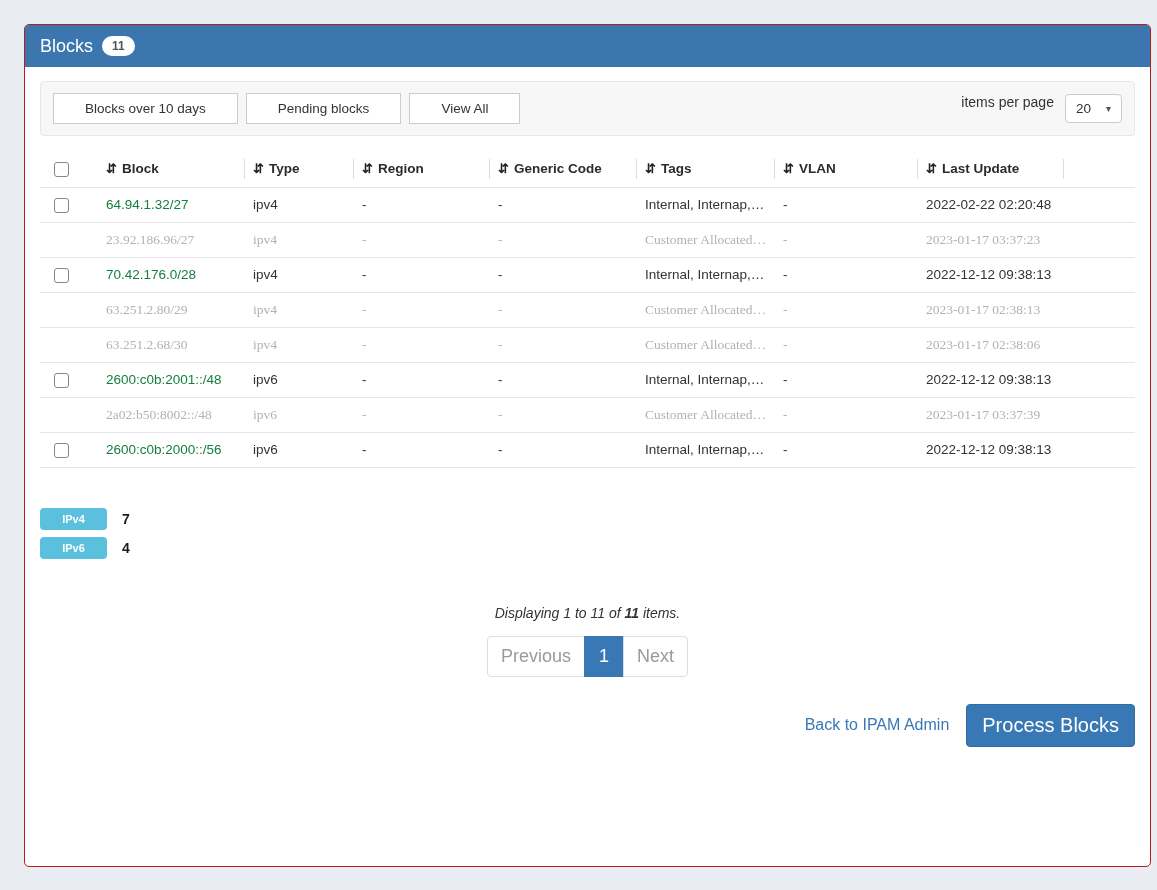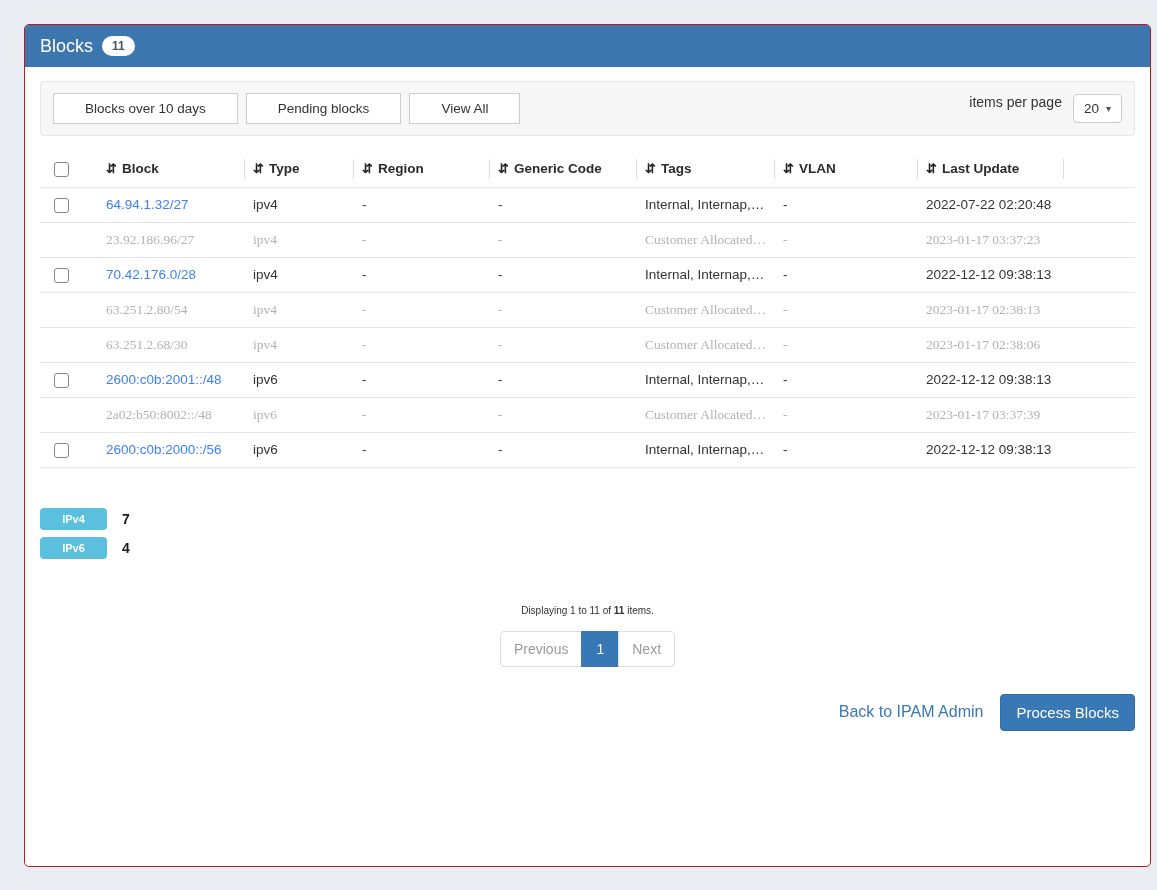--- a/index.html
+++ b/index.html
@@ -51,21 +51,21 @@
     font-size: 13.5px;
     color: #333;
     margin-right: 8px;
     cursor: pointer;
     font-family: inherit;
   }
   .ipp { display: flex; align-items: flex-start; gap: 11px; font-size: 14px; color: #333; }
   .ipp-select {
     background: #fff; border: 1px solid #ccc; border-radius: 4px;
     padding: 6px 10px; font-size: 13.5px;
-    display: flex; align-items: center; gap: 7px; cursor: pointer;
+    display: flex; align-items: center; gap: 15px; cursor: pointer;
   }
   .caret { color: #555; font-size: 10px; }
 
   
   table {
     width: 100%;
     border-collapse: collapse;
     table-layout: fixed;
     margin-top: 15px;
     font-size: 13.5px;
@@ -94,60 +94,60 @@
   tbody tr:last-child td { border-bottom: 1px solid #e6e6e6; }
   .cb-cell { padding-left: 14px; }
   input[type="checkbox"] {
     appearance: none; -webkit-appearance: none;
     width: 15px; height: 15px;
     border: 1px solid #878787;
     border-radius: 3px;
     background: #fff;
     margin: 0; vertical-align: middle; cursor: pointer;
   }
-  a.block-link { color: #3b82f6; text-decoration: none; }
+  a.block-link { color: #15803d; text-decoration: none; }
   tr.muted td, tr.muted span { color: #b2b2b2; font-family: Liberation Serif, serif; }
 
   
   .summary { margin-top: 40px; }
   .summary-row { display: flex; align-items: center; gap: 15px; margin-bottom: 7px; }
   .tag-badge {
     background: #5bc0de; color: #fff;
     font-size: 11px; font-weight: bold;
     width: 67px; text-align: center;
     padding: 5px 0; border-radius: 4px;
   }
   .summary-count { font-weight: bold; font-size: 14px; color: #1c1c1c; }
 
   
-  .status { text-align: center; font-size: 10px; margin-top: 46px; color: #333; }
+  .status { text-align: center; font-size: 14px; margin-top: 46px; color: #333; font-style: italic; }
   .pagination-wrap { text-align: center; margin-top: 15px; }
   .pagination { display: inline-flex; }
   .page-item {
     background: #fff; border: 1px solid #ddd;
-    color: #9a9a9a; font-size: 14px;
+    color: #9a9a9a; font-size: 18px;
     padding: 9px 13px; margin-left: -1px;
     cursor: pointer; text-decoration: none;
   }
   .page-item:first-child { border-radius: 4px 0 0 4px; margin-left: 0; }
   .page-item:last-child { border-radius: 0 4px 4px 0; }
   .page-item.active {
     background: #3879b5; border-color: #3879b5; color: #fff;
     padding: 9px 14px;
   }
 
   
   .footer-actions {
     display: flex; justify-content: flex-end; align-items: center;
     gap: 17px; margin-top: 27px;
   }
   .back-link { color: #3879b5; font-size: 16px; text-decoration: none; cursor: pointer; }
   .process-btn {
     background: #3879b5; border: 1px solid #2e6da4;
-    color: #fff; font-size: 15px;
+    color: #fff; font-size: 20px;
     padding: 9px 15px; border-radius: 4px;
     cursor: pointer; font-family: inherit;
   }
 </style>
 </head>
 <body>
 
 <div class="card">
 
   <div class="card-header">
@@ -201,21 +201,21 @@
       </thead>
       <tbody>
           <tr>
             <td class="cb-cell"><input type="checkbox" style=""></td>
             <td><a href="#" class="block-link">64.94.1.32/27</a></td>
             <td>ipv4</td>
             <td>-</td>
             <td>-</td>
             <td>Internal, Internap, LAN</td>
             <td>-</td>
-            <td>2022-07-22 02:20:48</td>
+            <td>2022-02-22 02:20:48</td>
             <td></td>
           </tr>
           <tr class="muted">
             <td class="cb-cell"></td>
             <td><span>23.92.186.96/27</span></td>
             <td>ipv4</td>
             <td>-</td>
             <td>-</td>
             <td>Customer Allocated, I...</td>
             <td>-</td>
@@ -228,21 +228,21 @@
             <td>ipv4</td>
             <td>-</td>
             <td>-</td>
             <td>Internal, Internap, LAN</td>
             <td>-</td>
             <td>2022-12-12 09:38:13</td>
             <td></td>
           </tr>
           <tr class="muted">
             <td class="cb-cell"></td>
-            <td><span>63.251.2.80/54</span></td>
+            <td><span>63.251.2.80/29</span></td>
             <td>ipv4</td>
             <td>-</td>
             <td>-</td>
             <td>Customer Allocated I...</td>
             <td>-</td>
             <td>2023-01-17 02:38:13</td>
             <td></td>
           </tr>
           <tr class="muted">
             <td class="cb-cell"></td>

